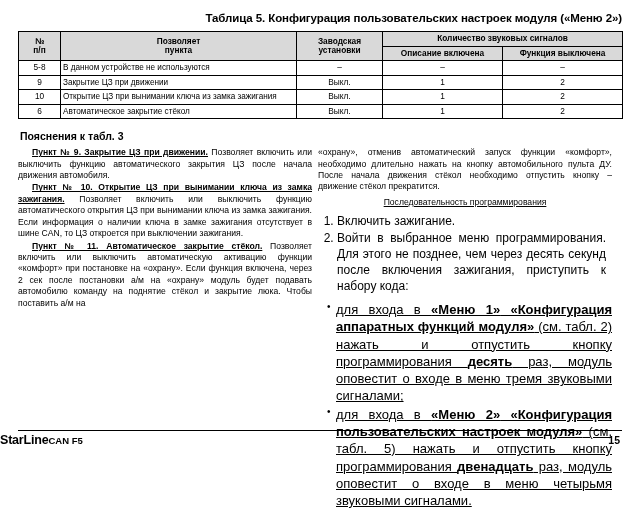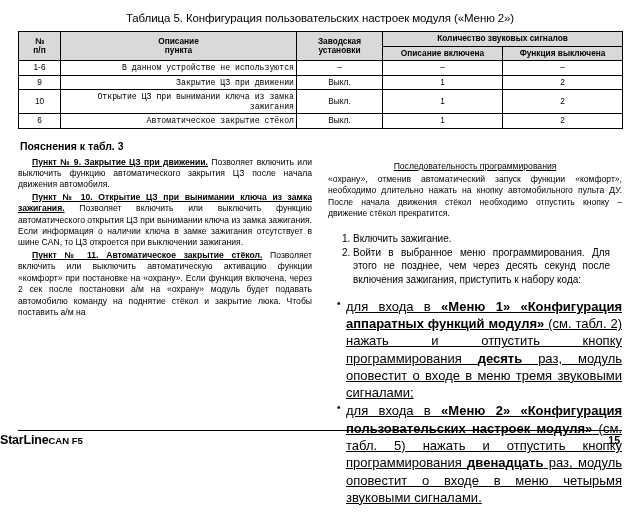--- a/index.html
+++ b/index.html
@@ -15,23 +15,23 @@
     overflow: hidden;
   }
   .page {
     position: relative;
     width: 640px;
     height: 512px;
     box-sizing: border-box;
     padding: 10px 18px 0 18px;
   }
   .table-title {
-    text-align: center;
+    text-align: right;
     font-size: 11.5px;
-    font-weight: normal;
+    font-weight: bold;
     margin: 2px 0 7px 0;
     letter-spacing: -0.1px;
   }
   table.cfg {
     border-collapse: collapse;
     width: 604px;
     margin: 0 auto;
     font-size: 8.3px;
     table-layout: fixed;
   }
@@ -41,38 +41,37 @@
     text-align: center;
     vertical-align: middle;
     line-height: 1.15;
   }
   table.cfg th {
     background: #d9d9d9;
     font-weight: bold;
     font-size: 8.3px;
   }
   table.cfg td.desc {
-    text-align: right;
+    text-align: left;
     font-size: 8.2px;
-    font-family: Liberation Mono, monospace;
   }
   .col-n { width: 42px; }
   .col-desc { width: 236px; }
   .col-fact { width: 86px; }
   .col-on { width: 120px; }
   .col-off { width: 120px; }
 
   .section-head {
     font-size: 10.5px;
     font-weight: bold;
     margin: 11px 0 5px 2px;
   }
   .cols {
     display: flex;
-    gap: 16px;
+    gap: 6px;
     margin-top: 2px;
   }
   .col {
     width: 294px;
     font-size: 8.6px;
     line-height: 1.33;
     text-align: justify;
   }
   .para {
     margin: 0 0 1px 0;
@@ -81,23 +80,23 @@
   .para.noind { text-indent: 0; }
   .u { text-decoration: underline; }
   .b { font-weight: bold; }
   .sub-title {
     text-align: center;
     text-decoration: underline;
     margin: 4px 0 2px 0;
     text-indent: 0;
   }
   ol.steps {
-    margin: 12px;
+    margin: 6px;
     padding-left: 13px;
-    font-size: 10px;
+    font-size: 12px;
     line-height: 1.33;
   }
   ol.steps > li {
     margin-bottom: 1px;
     text-align: justify;
   }
   ul.bullets {
     margin: 1px 0 0 0;
     padding-left: 11px;
     font-size: 13px;
@@ -172,37 +171,37 @@
         <col class="col-on">
         <col class="col-off">
     </colgroup>
     <thead>
       <tr>
         <th rowspan="2">
           <span>№</span><br>
           <span>п/п</span>
         </th>
         <th rowspan="2">
-          <span>Описание</span><br>
+          <span>Позволяет</span><br>
           <span>пункта</span>
         </th>
         <th rowspan="2">
           <span>Заводская</span><br>
           <span>установки</span>
         </th>
         <th colspan="2">Количество звуковых сигналов</th>
       </tr>
       <tr>
         <th>Описание включена</th>
         <th>Функция выключена</th>
       </tr>
     </thead>
     <tbody>
       <tr>
-        <td>1-6</td>
+        <td>5-8</td>
         <td class="desc">В данном устройстве не используются</td>
         <td>–</td>
         <td>–</td>
         <td>–</td>
       </tr>
       <tr>
         <td>9</td>
         <td class="desc">Закрытие ЦЗ при движении</td>
         <td>Выкл.</td>
         <td>1</td>
@@ -229,23 +228,23 @@
 
   <div class="cols">
 
     <div class="col">
       <p class="para"><span class="u b">Пункт № 9. Закрытие ЦЗ при движении.</span><span> Позволяет включить или выключить функцию автоматического закрытия ЦЗ после начала движения автомобиля.</span></p>
       <p class="para"><span class="u b">Пункт № 10. Открытие ЦЗ при вынимании ключа из замка зажигания.</span><span> Позволяет включить или выключить функцию автоматического открытия ЦЗ при вынимании ключа из замка зажигания. Если информация о наличии ключа в замке зажигания отсутствует в шине CAN, то ЦЗ откроется при выключении зажигания.</span></p>
       <p class="para"><span class="u b">Пункт № 11. Автоматическое закрытие стёкол.</span><span> Позволяет включить или выключить автоматическую активацию функции «комфорт» при постановке на «охрану». Если функция включена, через 2 сек после постановки а/м на «охрану» модуль будет подавать автомобилю команду на поднятие стёкол и закрытие люка. Чтобы поставить а/м на</span></p>
     </div>
 
     <div class="col">
+      <p class="para noind">«охрану», отменив автоматический запуск функции «комфорт», необходимо длительно нажать на кнопку  автомобильного пульта ДУ. После начала движения стёкол необходимо отпустить кнопку – движение стёкол прекратится.</p>
+
       <p class="para sub-title">Последовательность программирования</p>
-
-      <p class="para noind">«охрану», отменив автоматический запуск функции «комфорт», необходимо длительно нажать на кнопку  автомобильного пульта ДУ. После начала движения стёкол необходимо отпустить кнопку – движение стёкол прекратится.</p>
 
       <ol class="steps">
         <li>Включить зажигание.</li>
         <li>Войти в выбранное меню программирования. Для этого не позднее, чем через десять секунд после включения зажигания, приступить к набору кода:</li>
       </ol>
 
       <ul class="bullets">
         <li><span>для входа в </span><span class="b">«Меню 1»</span><span class="b"> «Конфигурация аппаратных функций модуля»</span><span> (см. табл. 2) нажать и отпустить кнопку программирования </span><span class="b">десять</span><span> раз, модуль оповестит о входе в меню тремя звуковыми сигналами;</span></li>
         <li><span>для входа в </span><span class="b">«Меню 2»</span><span class="b"> «Конфигурация пользовательских настроек модуля»</span><span> (см. табл. 5) нажать и отпустить кнопку программирования </span><span class="b">двенадцать</span><span> раз, модуль оповестит о входе в меню четырьмя звуковыми сигналами.</span></li>
       </ul>

